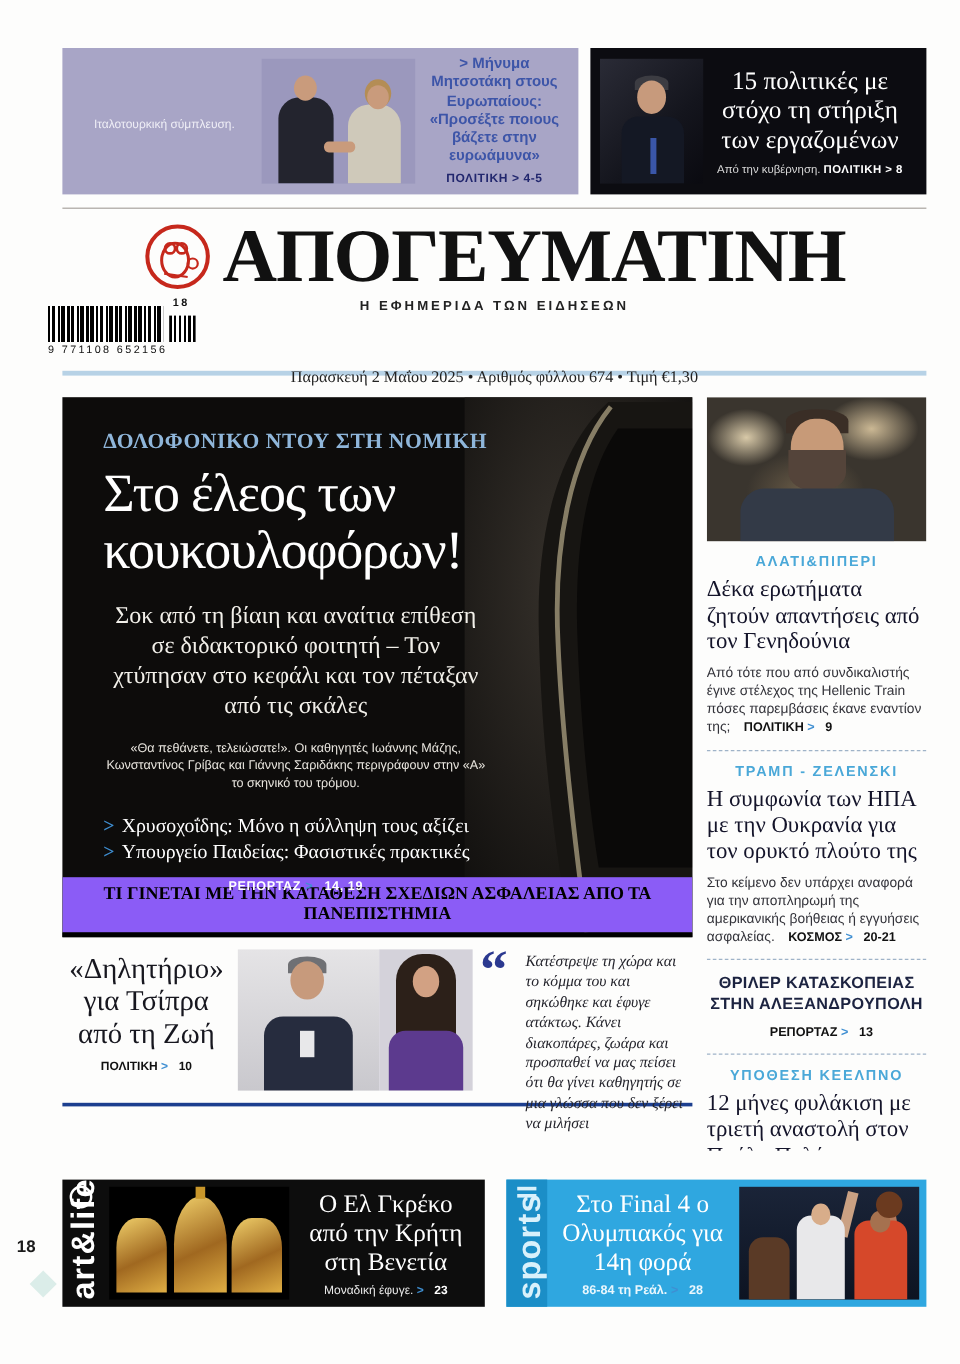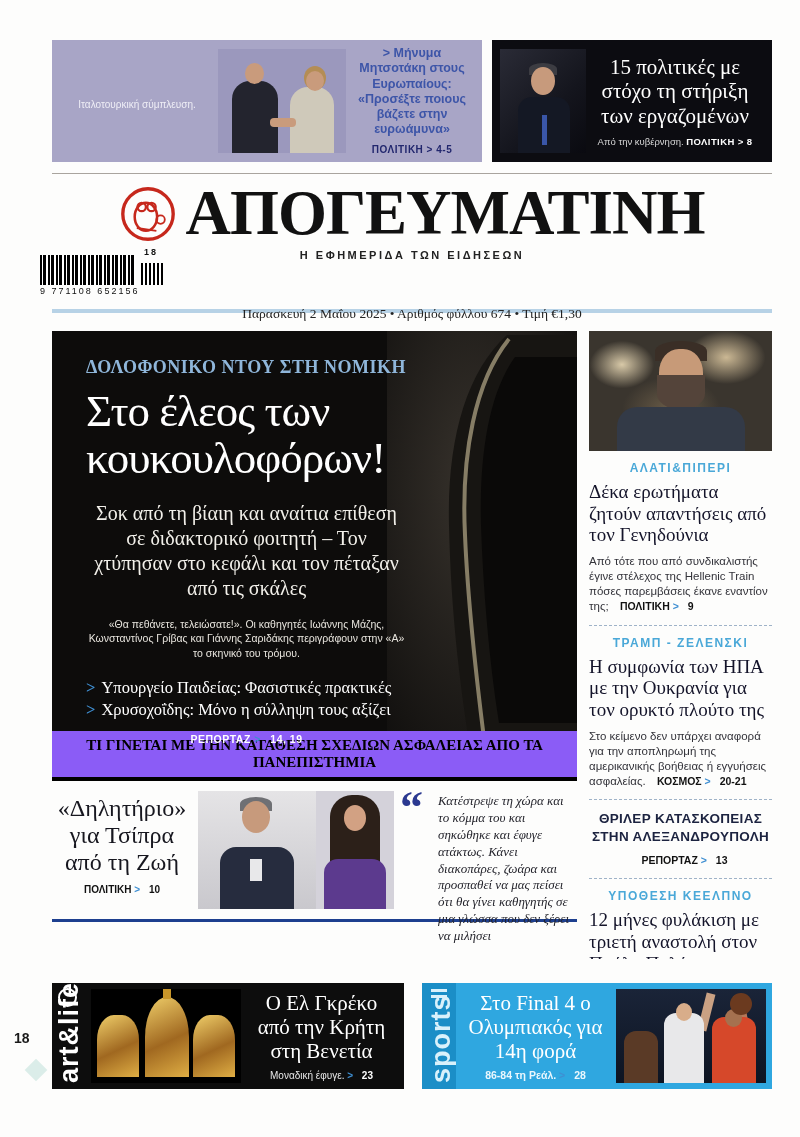--- a/index.html
+++ b/index.html
@@ -267,24 +267,24 @@
               <path d="M128,26 C102,62 92,124 94,194 C96,256 102,330 112,392 L190,392 L190,26 Z" fill="#0a0908"></path>
             </svg>
           </div>
           <div class="hero-text">
             <div class="kicker">ΔΟΛΟΦΟΝΙΚΟ ΝΤΟΥ ΣΤΗ ΝΟΜΙΚΗ</div>
             <h2 class="hero-headline">Στο έλεος των κουκουλοφόρων!</h2>
             <p class="deck">Σοκ από τη βίαιη και αναίτια επίθεση σε διδακτορικό φοιτητή – Τον χτύπησαν στο κεφάλι και τον πέταξαν από τις σκάλες</p>
             <p class="note">«Θα πεθάνετε, τελειώσατε!». Οι καθηγητές Ιωάννης Μάζης, Κωνσταντίνος Γρίβας και Γιάννης Σαριδάκης περιγράφουν στην «Α» το σκηνικό του τρόμου.</p>
             <div class="bullets">
               <div class="bullet">
-                <span class="chev">&gt;</span><span>Υπουργείο Παιδείας: Φασιστικές πρακτικές</span>
+                <span class="chev">&gt;</span><span>Χρυσοχοΐδης: Μόνο η σύλληψη τους αξίζει</span>
               </div>
               <div class="bullet">
-                <span class="chev">&gt;</span><span>Χρυσοχοΐδης: Μόνο η σύλληψη τους αξίζει</span>
+                <span class="chev">&gt;</span><span>Υπουργείο Παιδείας: Φασιστικές πρακτικές</span>
               </div>
             </div>
             <div class="hero-ref">
               <span>ΡΕΠΟΡΤΑΖ</span>
               <span class="chev">&gt;</span>
               <span>14, 19</span>
             </div>
           </div>
           <div class="hero-bar">ΤΙ ΓΙΝΕΤΑΙ ΜΕ ΤΗΝ ΚΑΤΑΘΕΣΗ ΣΧΕΔΙΩΝ ΑΣΦΑΛΕΙΑΣ ΑΠΟ ΤΑ ΠΑΝΕΠΙΣΤΗΜΙΑ</div>
         </div>

